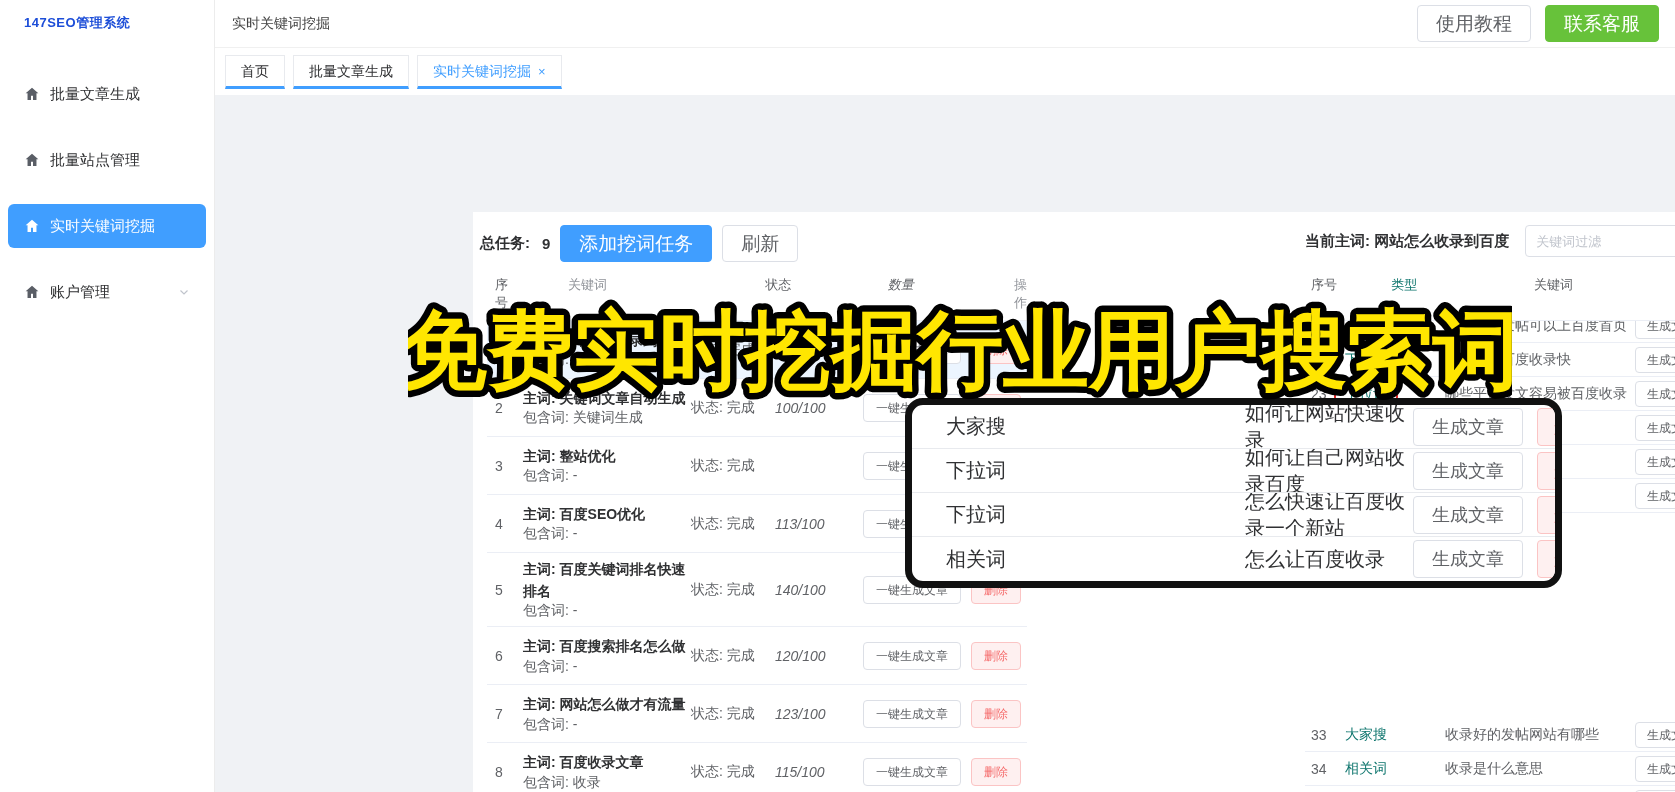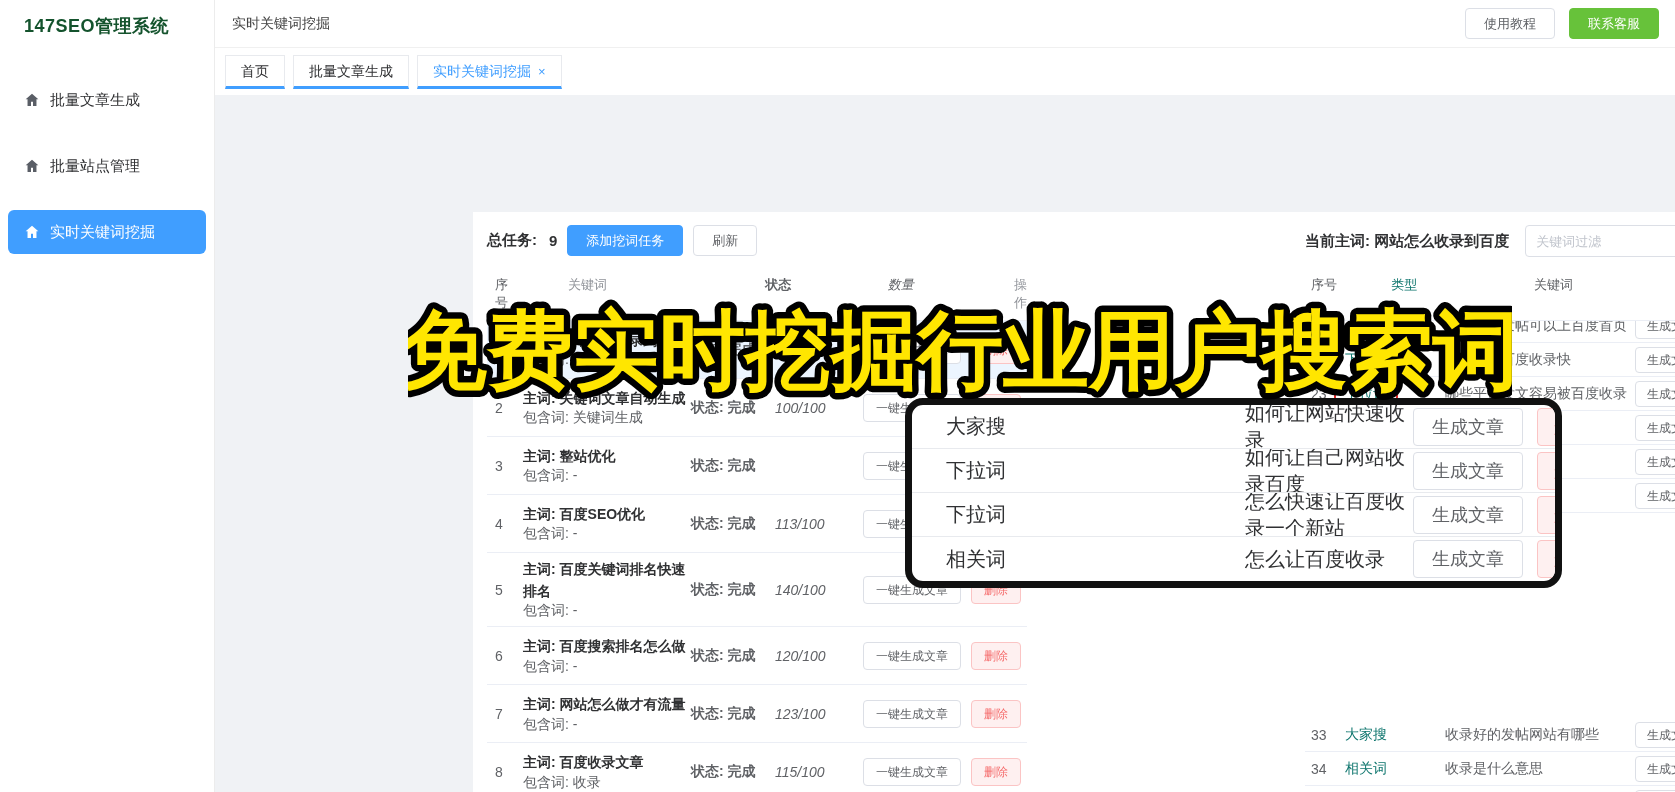--- a/index.html
+++ b/index.html
@@ -4,59 +4,59 @@
 <style>
   * { margin:0; padding:0; box-sizing:border-box; }
   html,body { width:1675px; height:792px; overflow:hidden; }
   body {
     font-family:"Liberation Sans","DejaVu Sans",sans-serif;
     color:#303133; background:#fff; position:relative; font-size:14px;
   }
   
   .sidebar { position:absolute; left:0; top:0; width:215px; height:792px;
     background:#fff; border-right:1px solid #ececec; z-index:2; }
-  .logo { font-size:18px; font-weight:bold; color:#14532d; padding:14px 0 0 24px; letter-spacing:.5px; }
+  .logo { font-size:13px; font-weight:bold; color:#1d4ed8; padding:14px 0 0 24px; letter-spacing:.5px; }
   .menu { margin-top:40px; }
   .menu-item { display:flex; align-items:center; gap:10px; height:44px; margin:22px 8px;
     padding:0 16px; border-radius:6px; color:#303133; font-size:15px; cursor:pointer; }
   .menu-item .mi-icon { width:16px; height:16px; color:#5a5e66; flex:0 0 16px; }
   .menu-item.active { background:#409eff; color:#fff; }
   .menu-item.active .mi-icon { color:#fff; }
   .menu-item .chev { margin-left:auto; color:#c0c4cc; width:12px; height:12px; }
   
   .topbar { position:absolute; left:215px; top:0; right:0; height:48px; background:#fff;
     display:flex; align-items:center; border-bottom:1px solid #f0f0f0; padding:0 12px 0 17px; }
   .breadcrumb { font-size:14px; color:#444; }
   .topbar-right { margin-left:auto; display:flex; gap:14px; align-items:center; padding-right:4px; }
   .btn { display:inline-flex; align-items:center; justify-content:center; border-radius:4px;
-    font-size:13px; cursor:pointer; border:1px solid #dcdfe6; background:#fff; color:#606266;
+    font-size:19px; cursor:pointer; border:1px solid #dcdfe6; background:#fff; color:#606266;
     padding:8px 18px; line-height:1; white-space:nowrap; }
   .btn-green { background:#67c23a; border-color:#67c23a; color:#fff; }
   .btn-blue  { background:#409eff; border-color:#409eff; color:#fff; }
   
   .tabbar { position:absolute; left:215px; top:48px; right:0; height:47px; background:#fff;
     display:flex; align-items:center; gap:8px; padding-left:10px; }
   .tab { border:1px solid #e8eaee; border-bottom:3px solid #409eff; background:#fff;
     padding:7px 15px 5px; font-size:14px; color:#303133; cursor:pointer; display:flex; gap:7px; align-items:center; }
   .tab.active { color:#409eff; }
   .tab .tab-close { color:#409eff; font-size:13px; }
   
   .content-bg { position:absolute; left:215px; top:95px; right:0; bottom:0; background:#f0f2f5; }
   .card { position:absolute; left:258px; top:117px; right:0; bottom:0; background:#fff; }
   
-  .tasks-head { position:absolute; left:14px; top:13px; display:flex; align-items:center; gap:10px; }
+  .tasks-head { position:absolute; left:7px; top:13px; display:flex; align-items:center; gap:10px; }
   .tasks-total { font-size:15px; font-weight:bold; color:#303133; }
   .tasks-count { font-size:15px; font-weight:bold; color:#303133; margin-left:2px; }
   .table { position:absolute; font-size:14px; }
   .t-left { left:14px; top:58px; width:540px; }
   .thead { display:flex; color:#909399; font-size:13px; padding:6px 0 8px; border-bottom:1px solid #ebeef5;gap:48px; }
   .trow { display:flex; align-items:center; border-bottom:1px solid #ebeef5; }
   .t-left .c-no { width:36px; padding-left:8px; color:#606266; }
   .t-left .c-kw { width:168px; }
-  .t-left .c-st { width:84px; color:#606266;font-weight:bold; }
+  .t-left .c-st { width:84px; color:#606266; }
   .t-left .c-ct { width:88px; color:#606266;font-style:italic; }
   .t-left .c-ac { flex:1; display:flex; gap:10px; align-items:center; }
   .t-left .trow { min-height:58px; padding:6px 0; }
   .kw-main { font-weight:bold; color:#303133; line-height:1.55; }
   .kw-sub  { color:#606266; margin-top:0; }
   .row-hl { background:#ecf5ff; }
   .btn-sm { padding:7px 12px; font-size:12px; }
   .btn-danger { background:#fef0f0; border-color:#fbc4c4; color:#f56c6c; }
   
   .kwp-head { position:absolute; left:832px; top:13px; width:575px; display:flex; align-items:center; }
@@ -113,20 +113,33 @@
       <span>批量站点管理</span>
     </div>
     <div class="menu-item active">
       <span class="mi-icon">
           <svg class="icon-svg" viewBox="0 0 24 24" fill="currentColor">
             <path d="M12 2.5 2.5 11h2.8v10h5.2v-6.5h3v6.5h5.2V11h2.8z"></path>
           </svg>
         </span>
       <span>实时关键词挖掘</span>
     </div>
+    <div class="menu-item">
+      <span class="mi-icon">
+          <svg class="icon-svg" viewBox="0 0 24 24" fill="currentColor">
+            <path d="M12 2.5 2.5 11h2.8v10h5.2v-6.5h3v6.5h5.2V11h2.8z"></path>
+          </svg>
+        </span>
+      <span>账户管理</span>
+      <span class="chev">
+          <svg class="icon-svg" viewBox="0 0 24 24" fill="none" stroke="currentColor" stroke-width="2.4">
+            <polyline points="5,9 12,16 19,9"></polyline>
+          </svg>
+        </span>
+    </div>
   </nav>
 </aside>
 
 <header class="topbar">
   <span class="breadcrumb">实时关键词挖掘</span>
   <div class="topbar-right">
     <button class="btn">使用教程</button>
     <button class="btn btn-green">联系客服</button>
   </div>
 </header>

